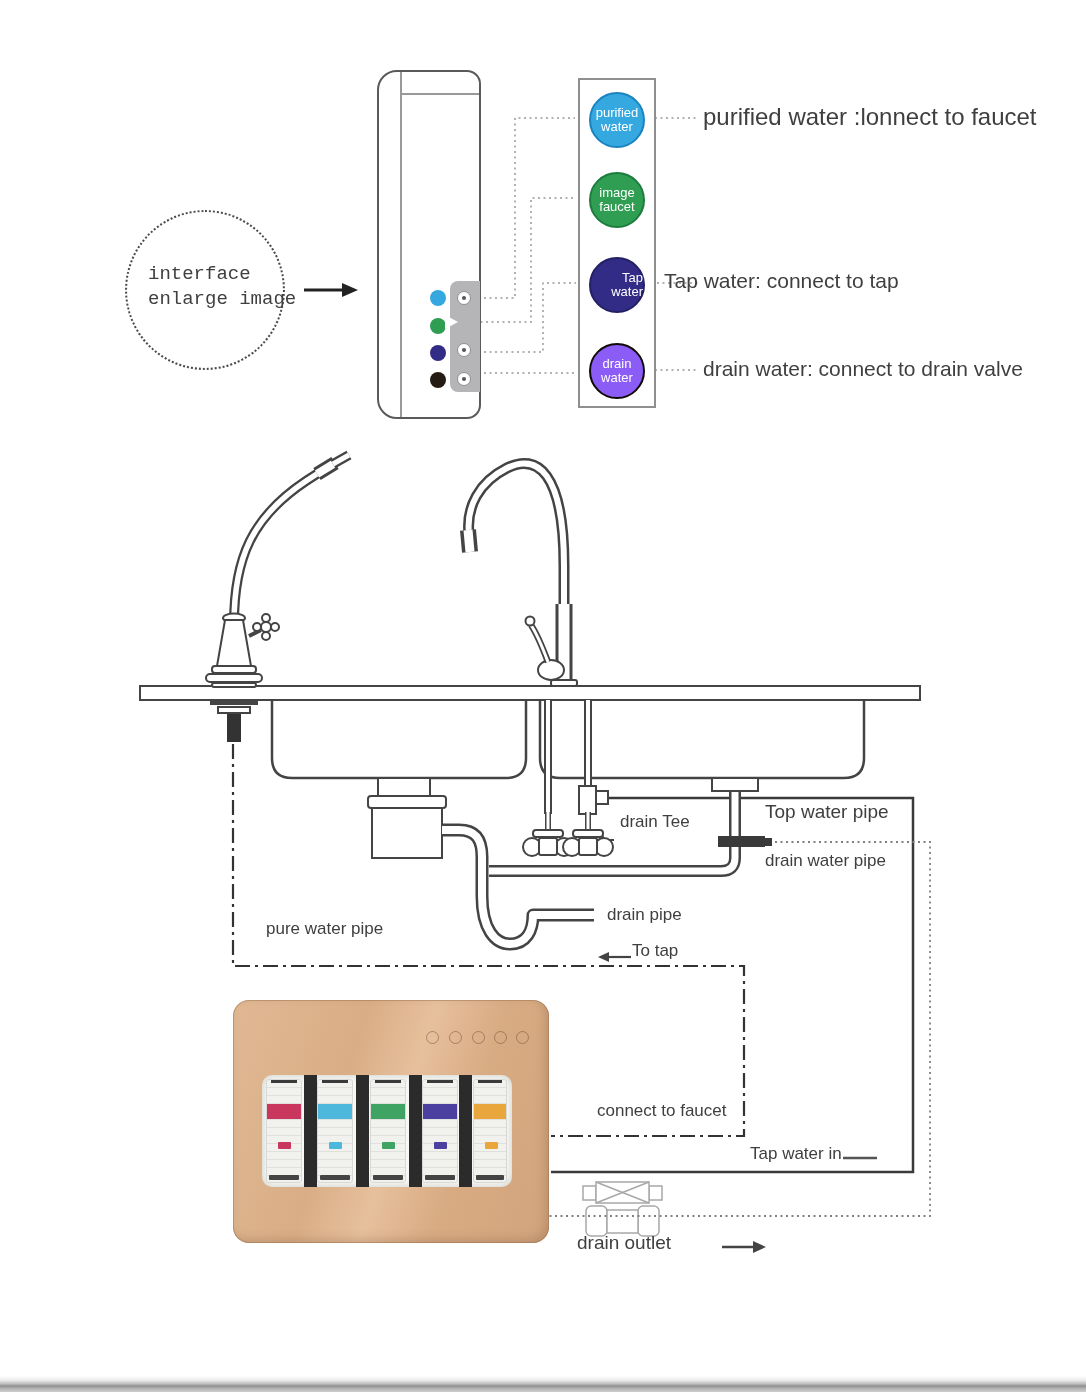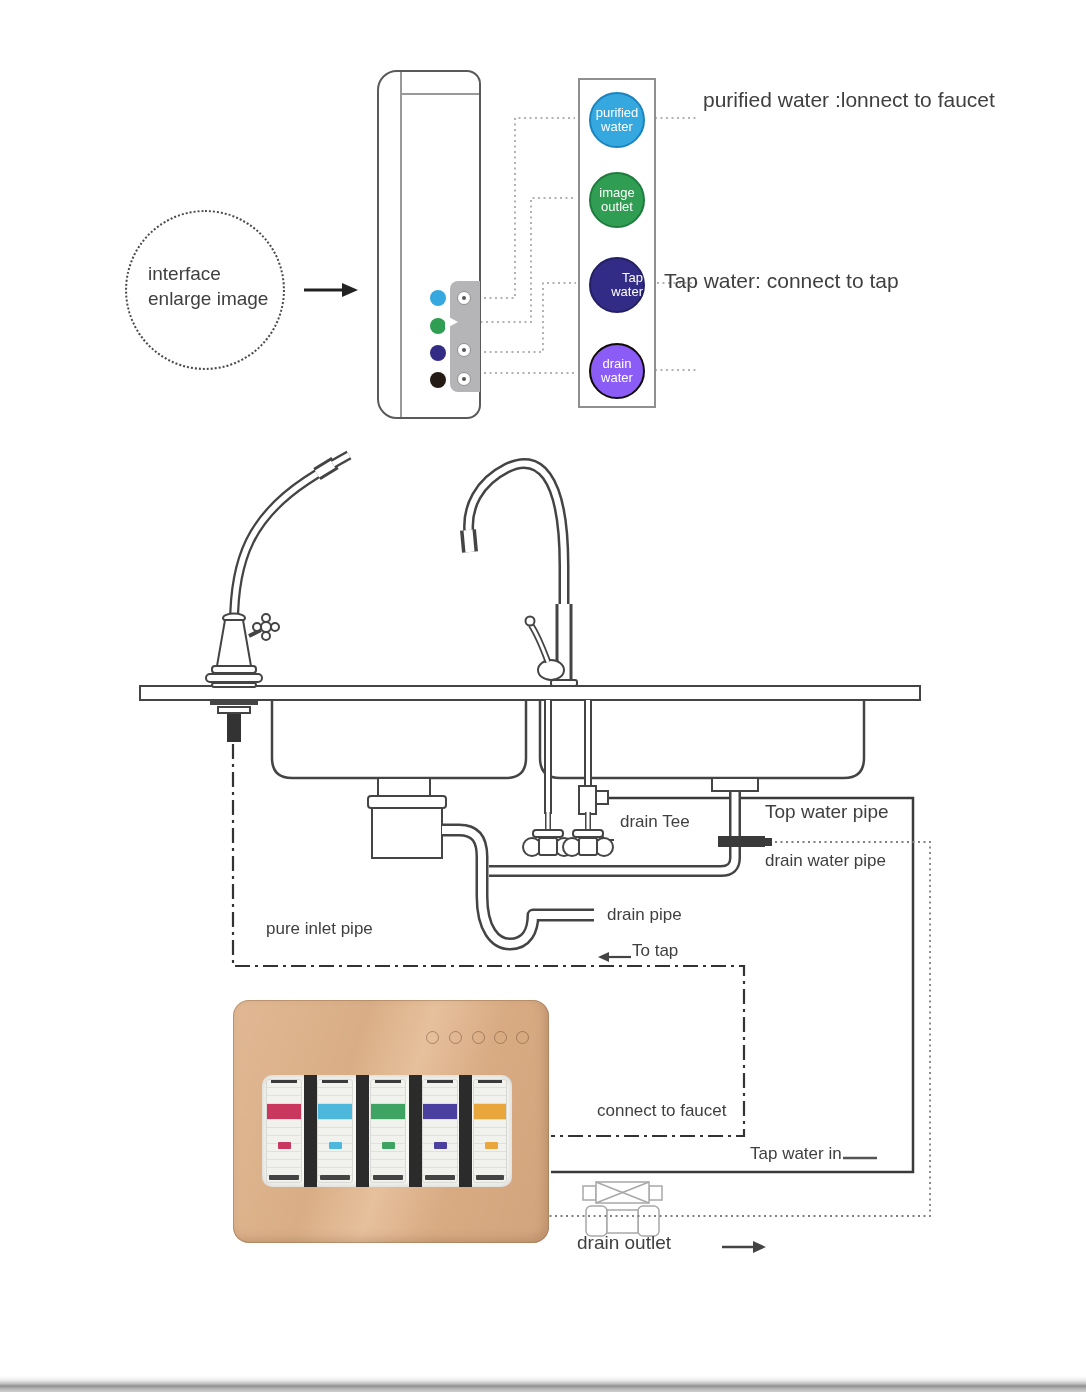--- a/index.html
+++ b/index.html
@@ -14,21 +14,21 @@
   .solidline{fill:none;stroke:#3a3a3a;stroke-width:2.5;}
   .dotline{fill:none;stroke:#808080;stroke-width:1.8;stroke-dasharray:2 3.5;}
   .dotline2{fill:none;stroke:#999;stroke-width:1.5;stroke-dasharray:2 3.5;}
   .t-d{fill:none;stroke:#444;stroke-linejoin:round;stroke-linecap:butt;}
   .t-w{fill:none;stroke:#fff;stroke-linejoin:round;stroke-linecap:butt;}
   .lite{stroke:#a8a8a8;fill:#fff;stroke-width:1.5;}
 
   .lbl{position:absolute;color:#3f3f3f;white-space:nowrap;}
 
   .note-circle{position:absolute;left:125px;top:210px;width:160px;height:160px;
-               border:2.5px dotted #4a4a4a;border-radius:50%;box-sizing:border-box;}
+               border:2.5px dotted #4a4a4a;border-radius:50%;box-sizing:border-box;font-family:Liberation Mono, monospace;}
   .note-text{position:absolute;left:21px;top:50px;font-size:19px;color:#3f3f3f;line-height:1.3;white-space:nowrap;}
 
   .purifier{position:absolute;left:377px;top:70px;width:104px;height:349px;
             border:2.5px solid #5a5a5a;border-radius:20px 14px 14px 20px;background:#fff;box-sizing:border-box;}
   .p-vline{position:absolute;left:21px;top:0;bottom:0;width:1.5px;background:#999;}
   .p-hline{position:absolute;left:21px;right:0;top:21px;height:1.5px;background:#999;}
   .p-btn{position:absolute;left:51px;width:16px;height:16px;border-radius:50%;}
   .p-panel{position:absolute;left:71px;top:209px;width:30px;height:111px;background:#b5b5b8;border-radius:8px 0 0 8px;}
   .p-fit{position:absolute;left:7px;width:14px;height:14px;border-radius:50%;background:#fff;border:1.5px solid #8f8f93;box-sizing:border-box;}
   .p-fit::after{content:"";position:absolute;left:3.5px;top:3.5px;width:4px;height:4px;border-radius:50%;background:#555;}
@@ -224,41 +224,42 @@
     </div>
   </div>
 
   <div class="strip">
     <div class="big-btn" style="top: 12px; background: rgb(53, 168, 224); border-color: rgb(26, 132, 192);">
       <span>purified</span>
       <span>water</span>
     </div>
     <div class="big-btn" style="top: 92px; background: rgb(47, 158, 82); border-color: rgb(30, 124, 62);">
       <span>image</span>
-      <span>outlet</span>
+      <span>faucet</span>
     </div>
     <div class="big-btn" style="top: 177px; background: rgb(50, 44, 135); border-color: rgb(35, 32, 100); align-items: flex-end;">
       <span>Tap</span>
       <span>water</span>
     </div>
     <div class="big-btn" style="top: 263px; background: #8b5cf6; border-color: rgb(16, 11, 8);">
       <span>drain</span>
       <span>water</span>
     </div>
   </div>
 
-  <div class="lbl" style="left:703px;top:88px;font-size:21px">purified water :lonnect to faucet</div>
+  <div class="lbl" style="left:703px;top:103px;font-size:24px">purified water :lonnect to faucet</div>
   <div class="lbl" style="left:664px;top:269px;font-size:21px">Tap water: connect to tap</div>
+  <div class="lbl" style="left:703px;top:357px;font-size:21px">drain water: connect to drain valve</div>
 
   <div class="lbl" style="left:620px;top:812px;font-size:17px">drain Tee</div>
   <div class="lbl" style="left:765px;top:801px;font-size:19px">Top water pipe</div>
   <div class="lbl" style="left:765px;top:851px;font-size:17px">drain water pipe</div>
   <div class="lbl" style="left:607px;top:905px;font-size:17px">drain pipe</div>
   <div class="lbl" style="left:632px;top:941px;font-size:17px">To tap</div>
-  <div class="lbl" style="left:266px;top:919px;font-size:17px">pure inlet pipe</div>
+  <div class="lbl" style="left:266px;top:919px;font-size:17px">pure water pipe</div>
   <div class="lbl" style="left:597px;top:1101px;font-size:17px">connect to faucet</div>
   <div class="lbl" style="left:750px;top:1144px;font-size:17px">Tap water in</div>
   <div class="lbl" style="left:577px;top:1232px;font-size:19px">drain outlet</div>
 
   <div class="filter">
     <div class="f-icon" style="left:193px"></div>
     <div class="f-icon" style="left:216px"></div>
     <div class="f-icon" style="left:239px"></div>
     <div class="f-icon" style="left:261px"></div>
     <div class="f-icon" style="left:283px"></div>

